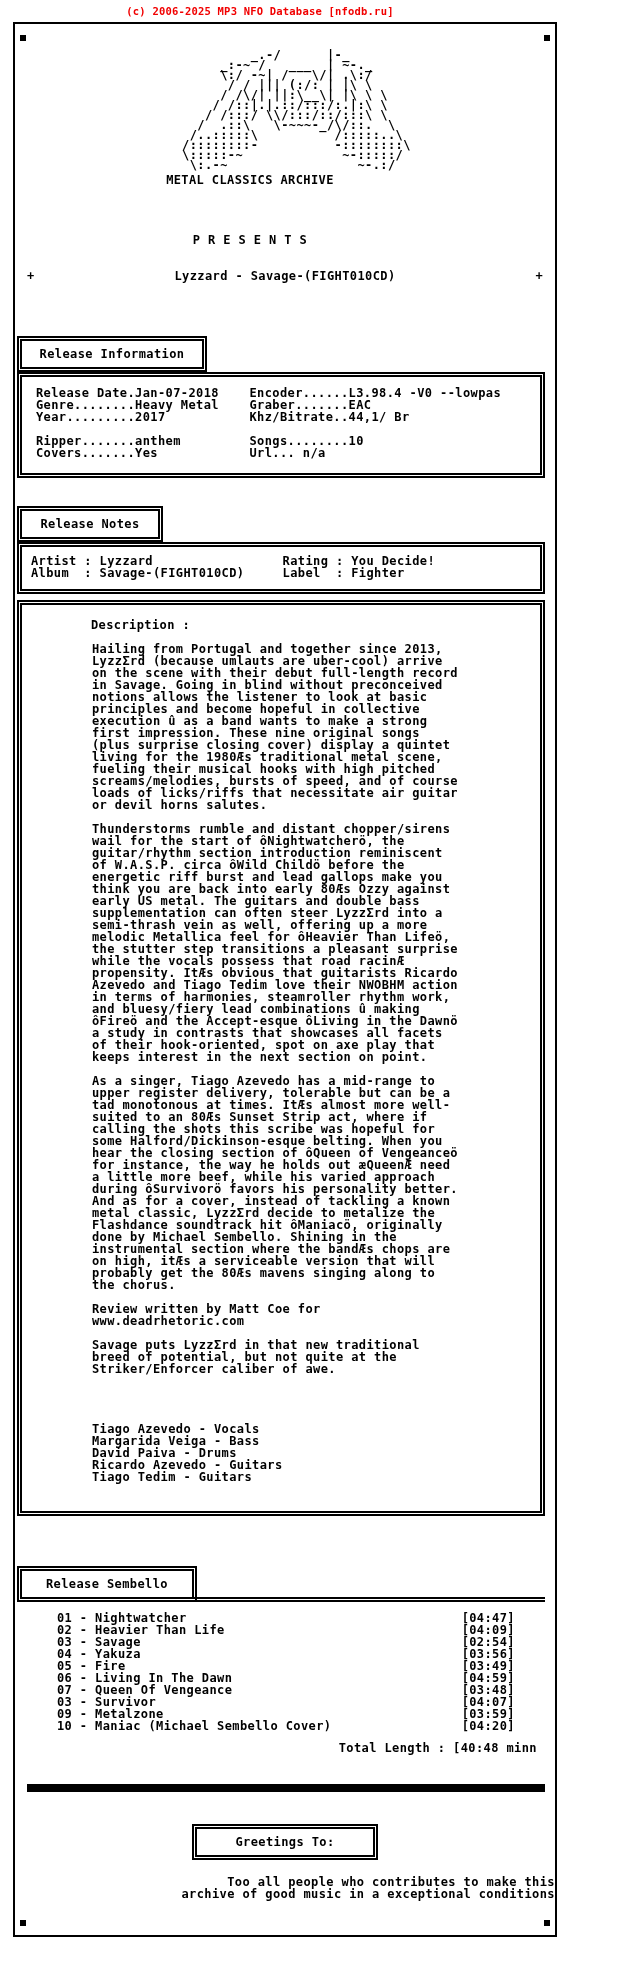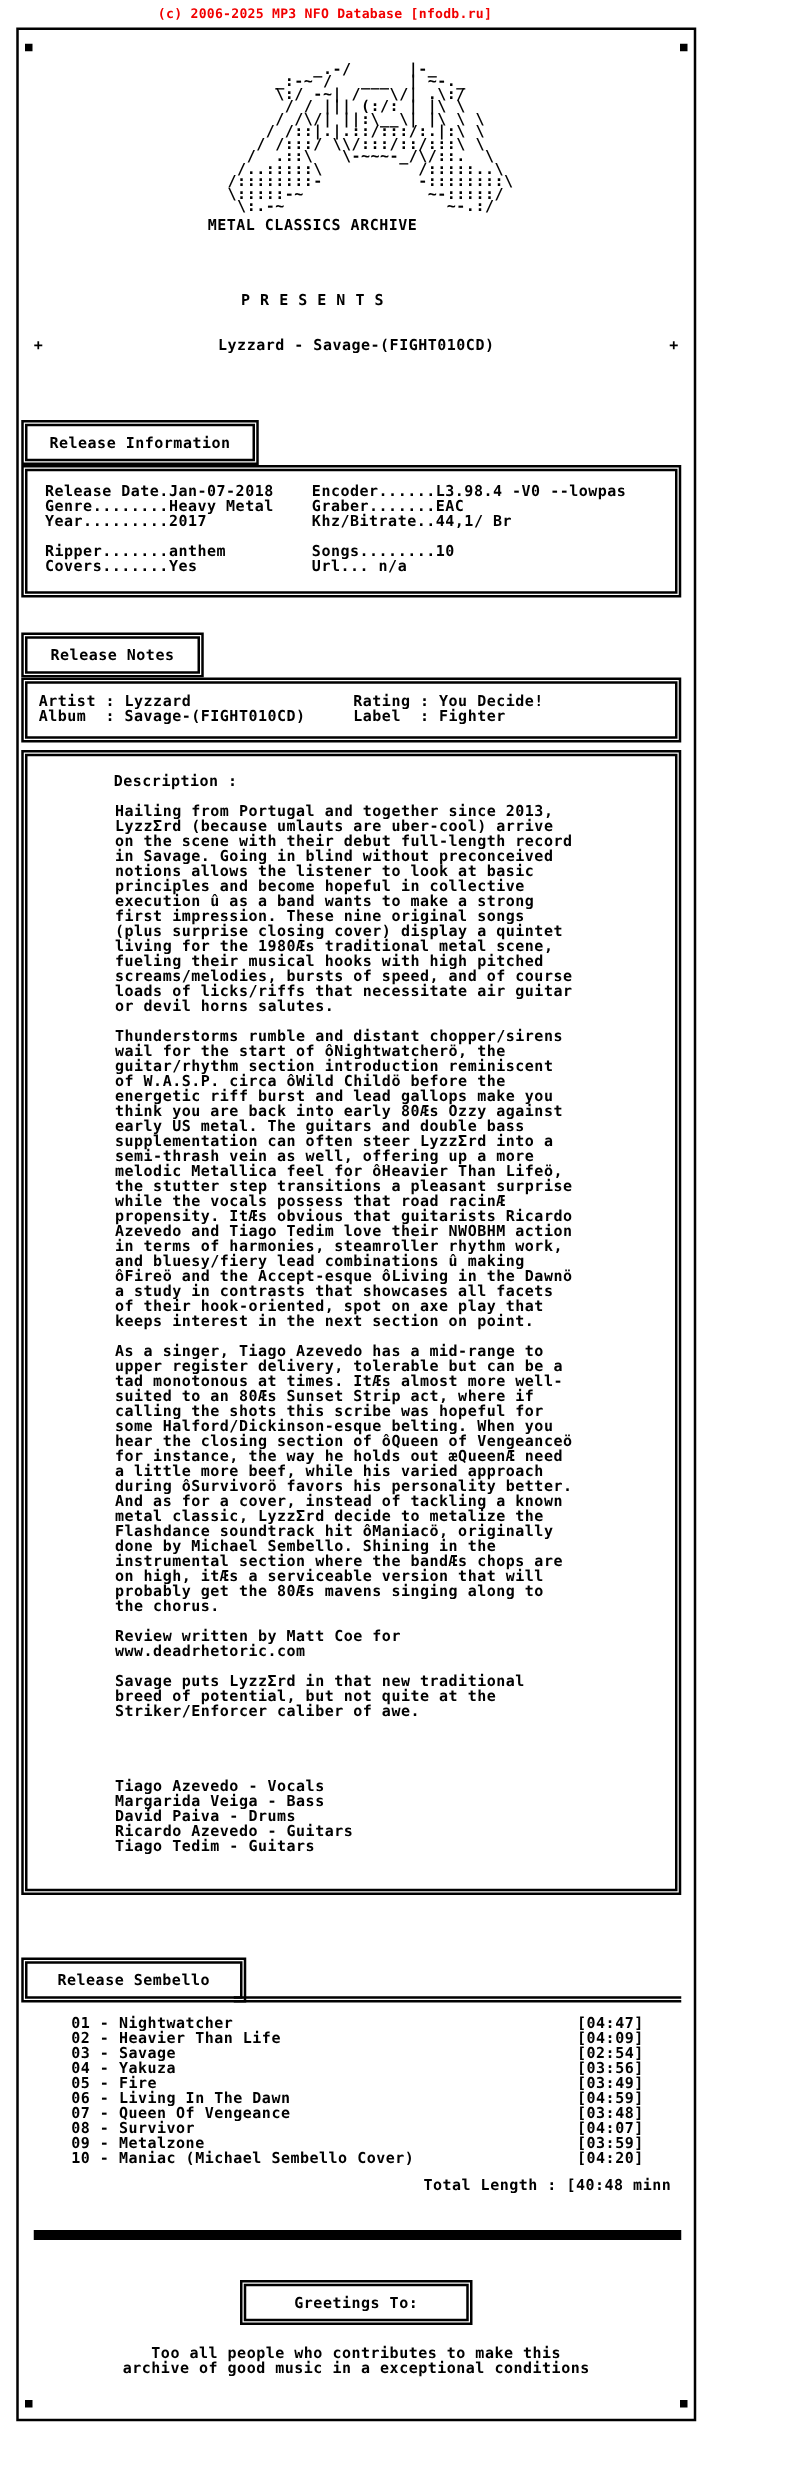--- a/index.html
+++ b/index.html
@@ -43,21 +43,21 @@
   .rt-row{position:relative;margin-top:50px;height:36px;}
   .rt-line{position:absolute;left:172px;right:10px;bottom:0;border-bottom:5px double #000;}
   .tracks{margin:10px 0 0 42px;width:458px;}
   .trow{display:flex;justify-content:space-between;min-height:12px;}
   .total-line{margin-top:10px;text-align:right;padding-right:18px;}
 
   .divider-bar{height:8px;background:#000;margin:30px 10px 0 12px;}
 
   .greet-box{border:5px double #000;width:176px;height:26px;line-height:26px;
     text-align:center;margin:32px auto 0;}
-  .greet-msg{text-align:center;margin-top:16px;}
+  .greet-msg{text-align:right;margin-top:16px;}
 </style>
 </head>
 <body>
 
 <div class="site-header">(c) 2006-2025 MP3 NFO Database [nfodb.ru]</div>
 
 <div class="outer-box">
   <div class="sq tl"></div>
   <div class="sq tr"></div>
   <div class="sq bl"></div>
@@ -193,21 +193,21 @@
       </div>
     <div class="trow">
         <span>06 - Living In The Dawn</span>
         <span>[04:59]</span>
       </div>
     <div class="trow">
         <span>07 - Queen Of Vengeance</span>
         <span>[03:48]</span>
       </div>
     <div class="trow">
-        <span>08 - Survivor</span>
+        <span>03 - Survivor</span>
         <span>[04:07]</span>
       </div>
     <div class="trow">
         <span>09 - Metalzone</span>
         <span>[03:59]</span>
       </div>
     <div class="trow">
         <span>10 - Maniac (Michael Sembello Cover)</span>
         <span>[04:20]</span>
       </div>

